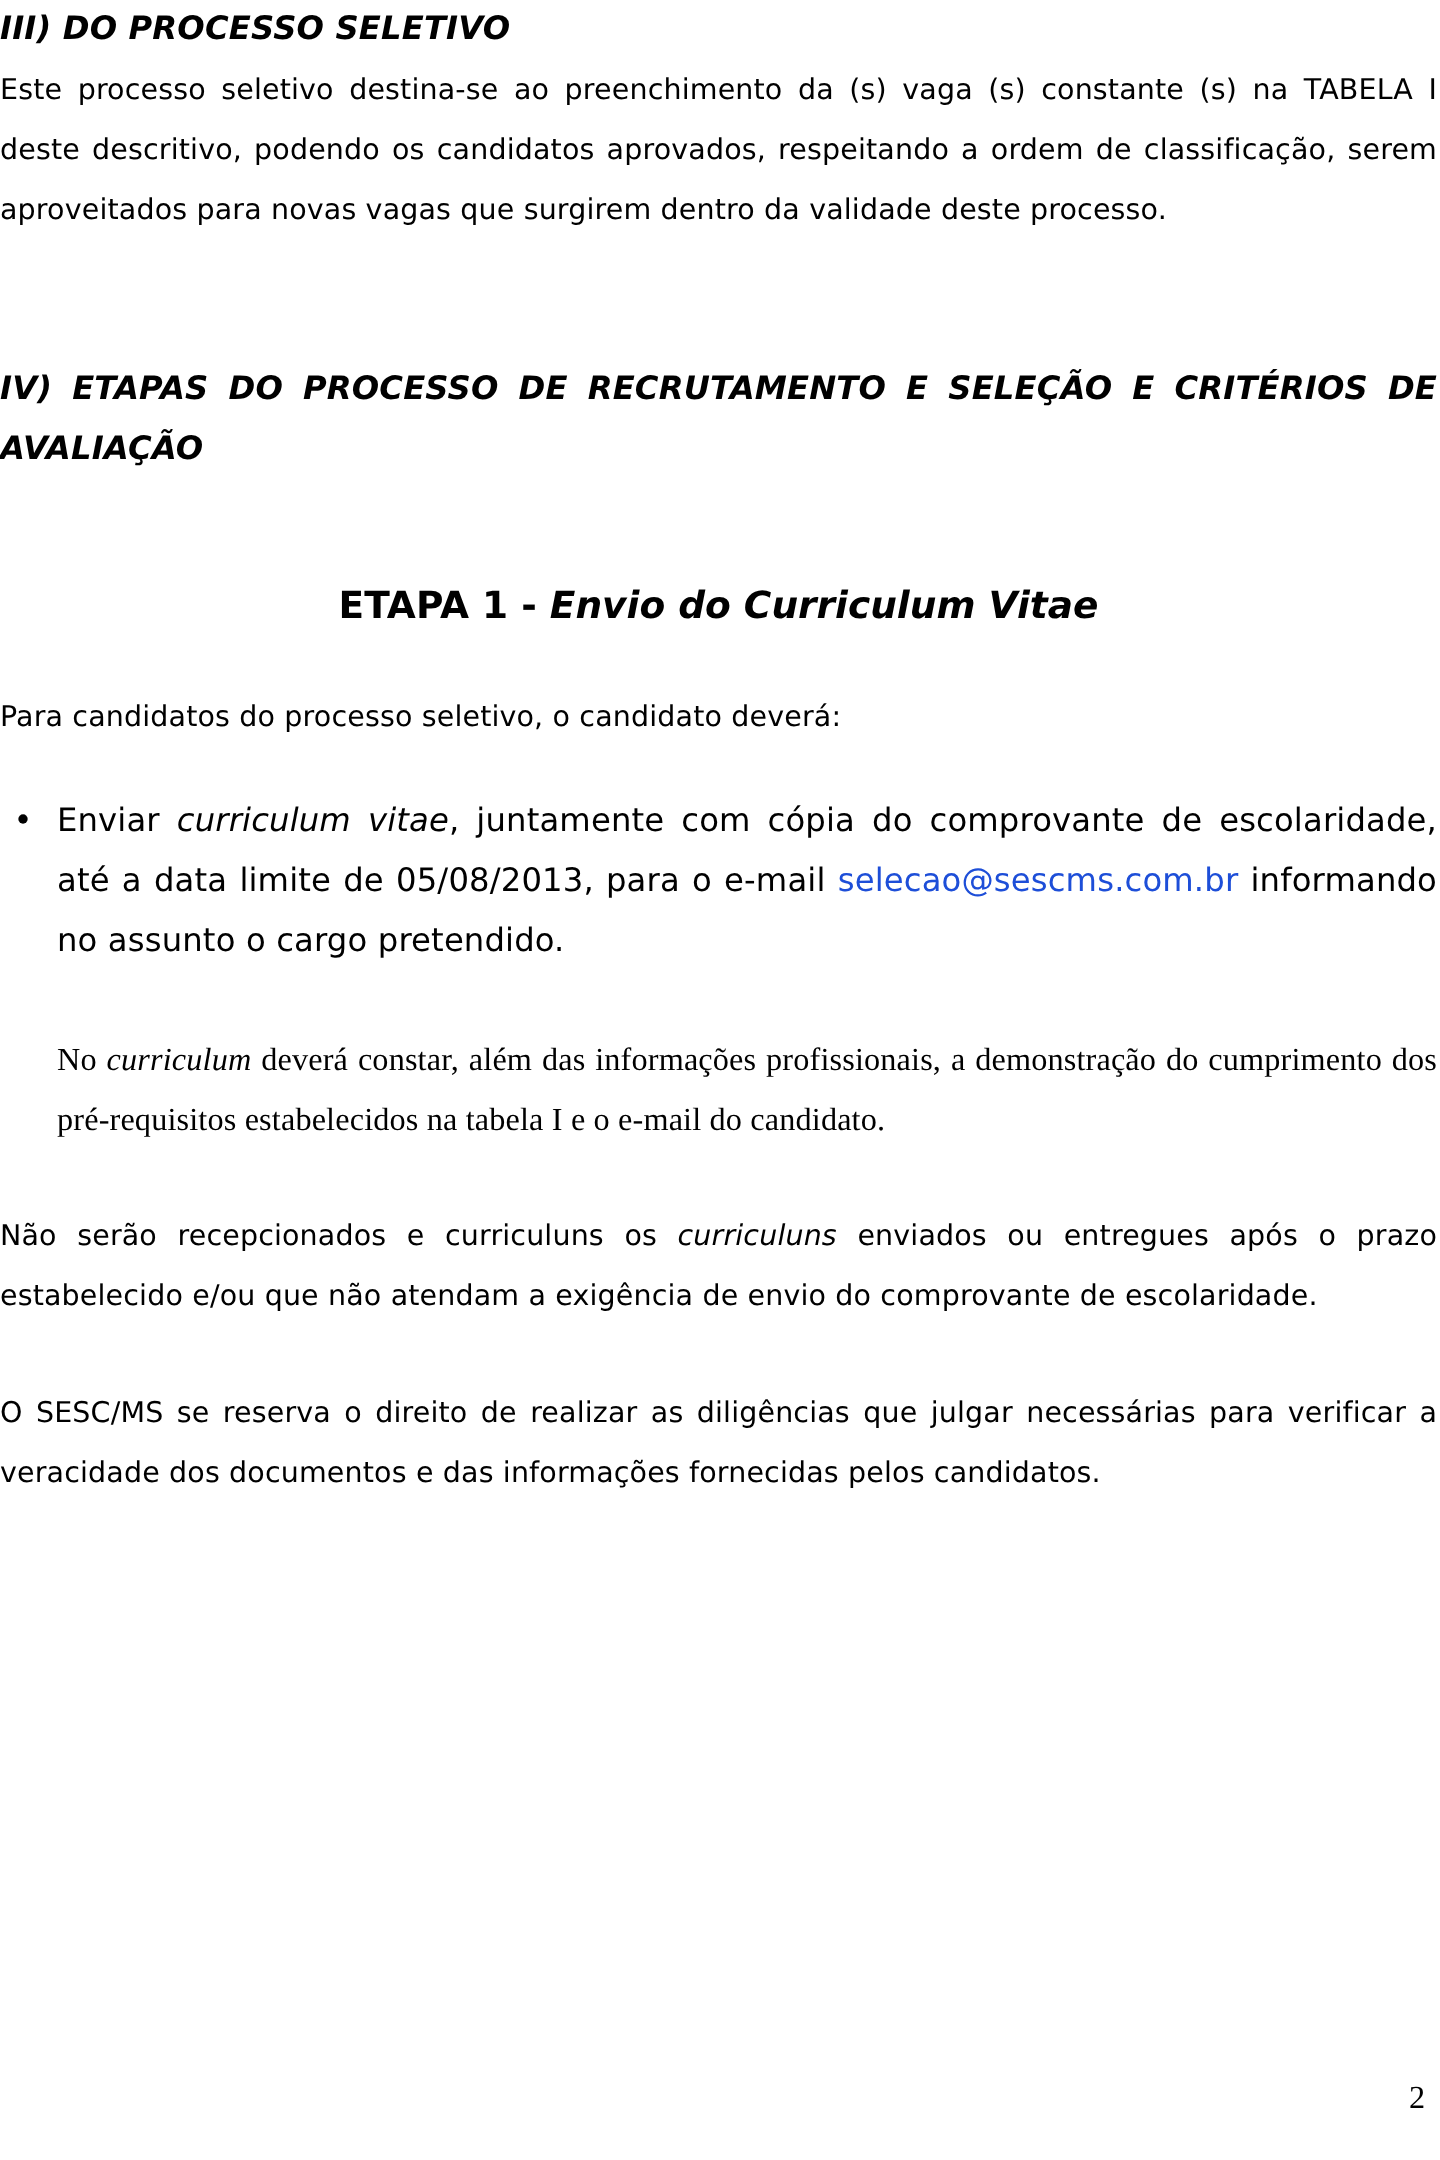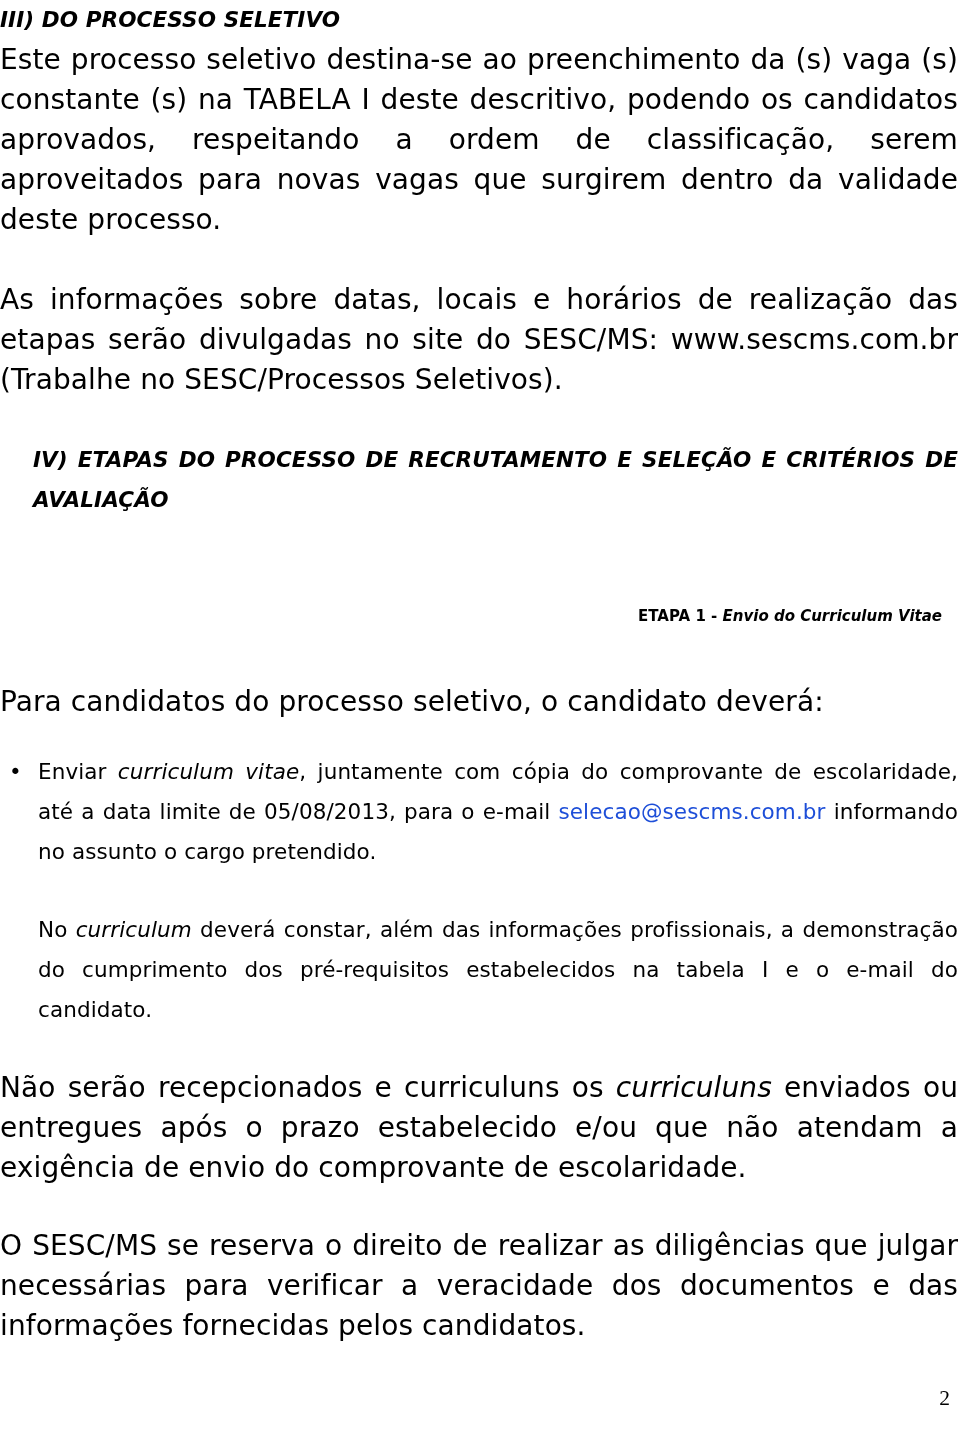--- a/index.html
+++ b/index.html
@@ -25,21 +25,21 @@
   }
   .doc-body {
     position: absolute;
     left: 0;
     top: 0;
     width: 958px;
   }
 
   
   .para {
-    font-size: 28px;
+    font-size: 19px;
     line-height: 40px;
     text-align: justify;
     text-justify: inter-word;
     margin: 0;
     color: #000;
     letter-spacing: 0.1px;
   }
   .para.last-line-left { text-align-last: left; }
 
   .heading {
@@ -48,29 +48,28 @@
     font-weight: bold;
     font-style: italic;
     margin: 0;
     text-align: justify;
     text-align-last: left;
     letter-spacing: 0.1px;
   }
   .heading.wide {
     text-align: justify;
     text-align-last: left;
-    margin-left: 33px;
   }
   .etapa-heading {
-    font-size: 15px;
+    font-size: 25px;
     line-height: 40px;
-    margin: 16px;
+    margin: 4px;
     font-weight: bold;
     font-style: normal;
-    text-align: right;
+    text-align: center;
   }
   .etapa-heading .ital {
     font-style: italic;
     font-weight: bold;
   }
 
   .spacer-40 { height: 40px; }
   .spacer-38 { height: 38px; }
   .spacer-30 { height: 30px; }
 
@@ -92,20 +91,21 @@
     line-height: 40px;
   }
   .indent-para {
     padding-left: 38px;
     font-size: 21.5px;
     line-height: 40px;
     text-align: justify;
     text-align-last: left;
     margin: 0;
     letter-spacing: 0.1px;
+    font-family: Liberation Serif, serif;
   }
   em.it { font-style: italic; }
   a.maillink, span.maillink {
     color: #1d4ed8;
     text-decoration: none;
   }
   .page-number {
     position: absolute;
     right: 10px;
     bottom: 8px;
@@ -120,21 +120,20 @@
 
 <div class="page">
   <div class="doc-body">
 
     <h2 class="heading">III) DO PROCESSO SELETIVO</h2>
 
     <p class="para">Este processo seletivo destina-se ao preenchimento da (s) vaga (s) constante (s) na TABELA I deste descritivo, podendo os candidatos aprovados, respeitando a ordem de classificação, serem aproveitados para novas vagas que surgirem dentro da validade deste processo.</p>
 
     <div class="spacer-40"></div>
 
-    <p class="para last-line-left">As informações sobre datas, locais e horários de realização das etapas serão divulgadas no site do SESC/MS: www.sescms.com.br (Trabalhe no SESC/Processos Seletivos).</p>
 
     <div class="spacer-40"></div>
 
     <h2 class="heading wide">IV) ETAPAS DO PROCESSO DE RECRUTAMENTO E SELEÇÃO E CRITÉRIOS DE AVALIAÇÃO</h2>
 
     <div class="spacer-30"></div>
 
 
     <div class="spacer-30"></div>
 

